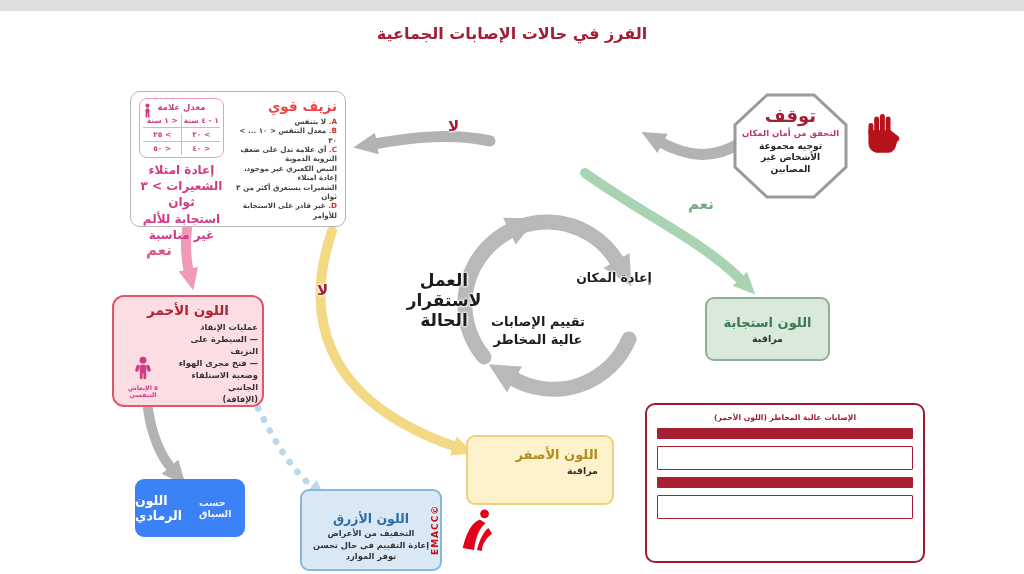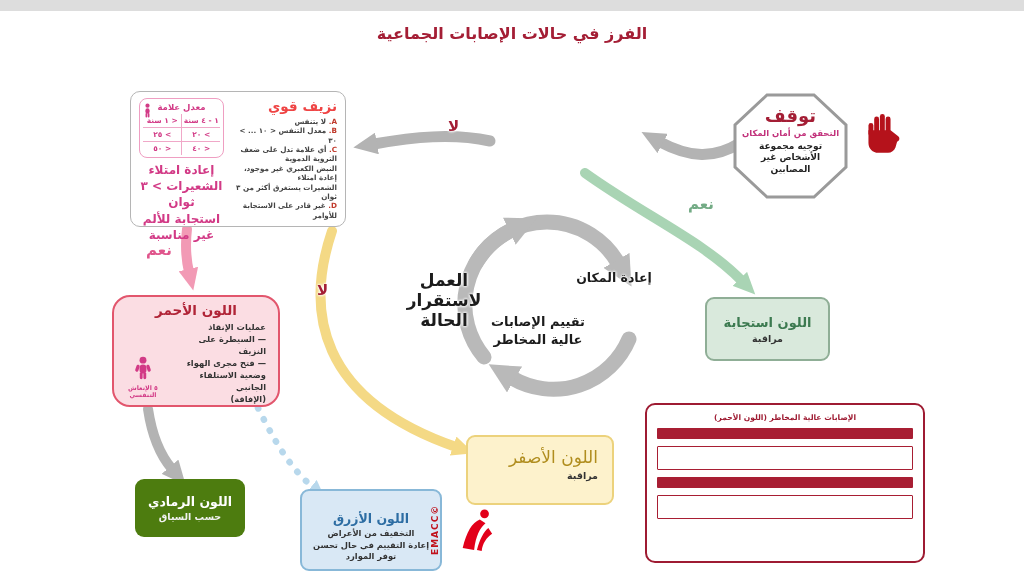--- a/index.html
+++ b/index.html
@@ -43,40 +43,40 @@
   .resp-title{font-size:8.5px;font-weight:bold;color:#d23a86;text-align:center;margin-bottom:2px}
   .resp-grid{display:grid;grid-template-columns:1fr 1fr;direction:rtl;text-align:center}
   .resp-grid div{font-size:7.5px;font-weight:bold;color:#d23a86;padding:2px 1px}
   .resp-grid div:nth-child(odd){border-left:1px solid #f0a8c8}
   .resp-grid div:nth-child(n+3){border-top:1px solid #f0a8c8}
   .resp-baby{position:absolute;left:2px;top:4px;width:11px;height:15px}
   .resp-foot{font-size:12px;font-weight:bold;color:#d23a86;text-align:center;margin-top:4px;
              line-height:1.35;direction:rtl}
 
   
-  .red-box{left:112px;top:284px;width:168px;height:112px;background:#fbdde3;border:2px solid #e2566d;
-           border-radius:18px;padding:5px 12px;direction:rtl}
+  .red-box{left:112px;top:284px;width:152px;height:112px;background:#fbdde3;border:2px solid #e2566d;
+           border-radius:12px;padding:5px 4px;direction:rtl}
   .red-title{font-size:13.5px;font-weight:bold;color:#b02437;text-align:center;margin-bottom:3px}
   .red-line{font-size:8.3px;font-weight:bold;color:#333;line-height:1.45;text-align:right;padding-left:44px}
   .resus{position:absolute;left:8px;bottom:6px;width:42px;text-align:center}
   .resus-lbl{font-size:6.3px;font-weight:bold;color:#d23a86;line-height:1.2}
 
-  .gray-box{left:135px;top:468px;width:110px;height:58px;background:#4d7c0f;border-radius:9px;
-            display:flex;flex-direction:column;justify-content:center;align-items:center;gap:2px}
+  .gray-box{left:135px;top:468px;width:110px;height:58px;background:#3b82f6;border-radius:9px;
+            display:flex;flex-direction:row;justify-content:center;align-items:center;gap:2px}
   .gray-title{font-size:12.5px;font-weight:bold;color:#fff}
   .gray-sub{font-size:9.5px;font-weight:bold;color:#f2f2f2}
 
   .green-box{left:705px;top:286px;width:125px;height:64px;background:#d9e9dc;border:2px solid #8fae96;
              border-radius:9px;display:flex;flex-direction:column;justify-content:center;align-items:center;gap:3px}
   .green-title{font-size:13px;font-weight:bold;color:#3c7a50}
   .green-sub{font-size:9.5px;font-weight:bold;color:#333}
 
   .yellow-box{left:466px;top:424px;width:148px;height:70px;background:#fdf2cc;border:2px solid #ecd27c;
               border-radius:9px;padding:10px 14px;direction:rtl}
-  .yellow-title{font-size:17px;font-weight:normal;color:#b08d1e;text-align:right}
+  .yellow-title{font-size:13px;font-weight:bold;color:#b08d1e;text-align:right}
   .yellow-sub{font-size:9.5px;font-weight:bold;color:#333;text-align:right;margin-top:3px}
 
   .blue-box{left:300px;top:478px;width:142px;height:82px;background:#d9e8f5;border:2px solid #88b8d8;
             border-radius:9px;padding:20px 8px;direction:rtl;text-align:center}
   .blue-title{font-size:12.5px;font-weight:bold;color:#2d6da3;margin-bottom:2px}
   .blue-line{font-size:8.3px;font-weight:bold;color:#333;line-height:1.4}
 
   
   .cyc{position:absolute;z-index:3;font-weight:bold;color:#1c1c1c;text-align:center;direction:rtl}
   .cyc-left{left:383px;top:259px;width:122px;font-size:17px}

